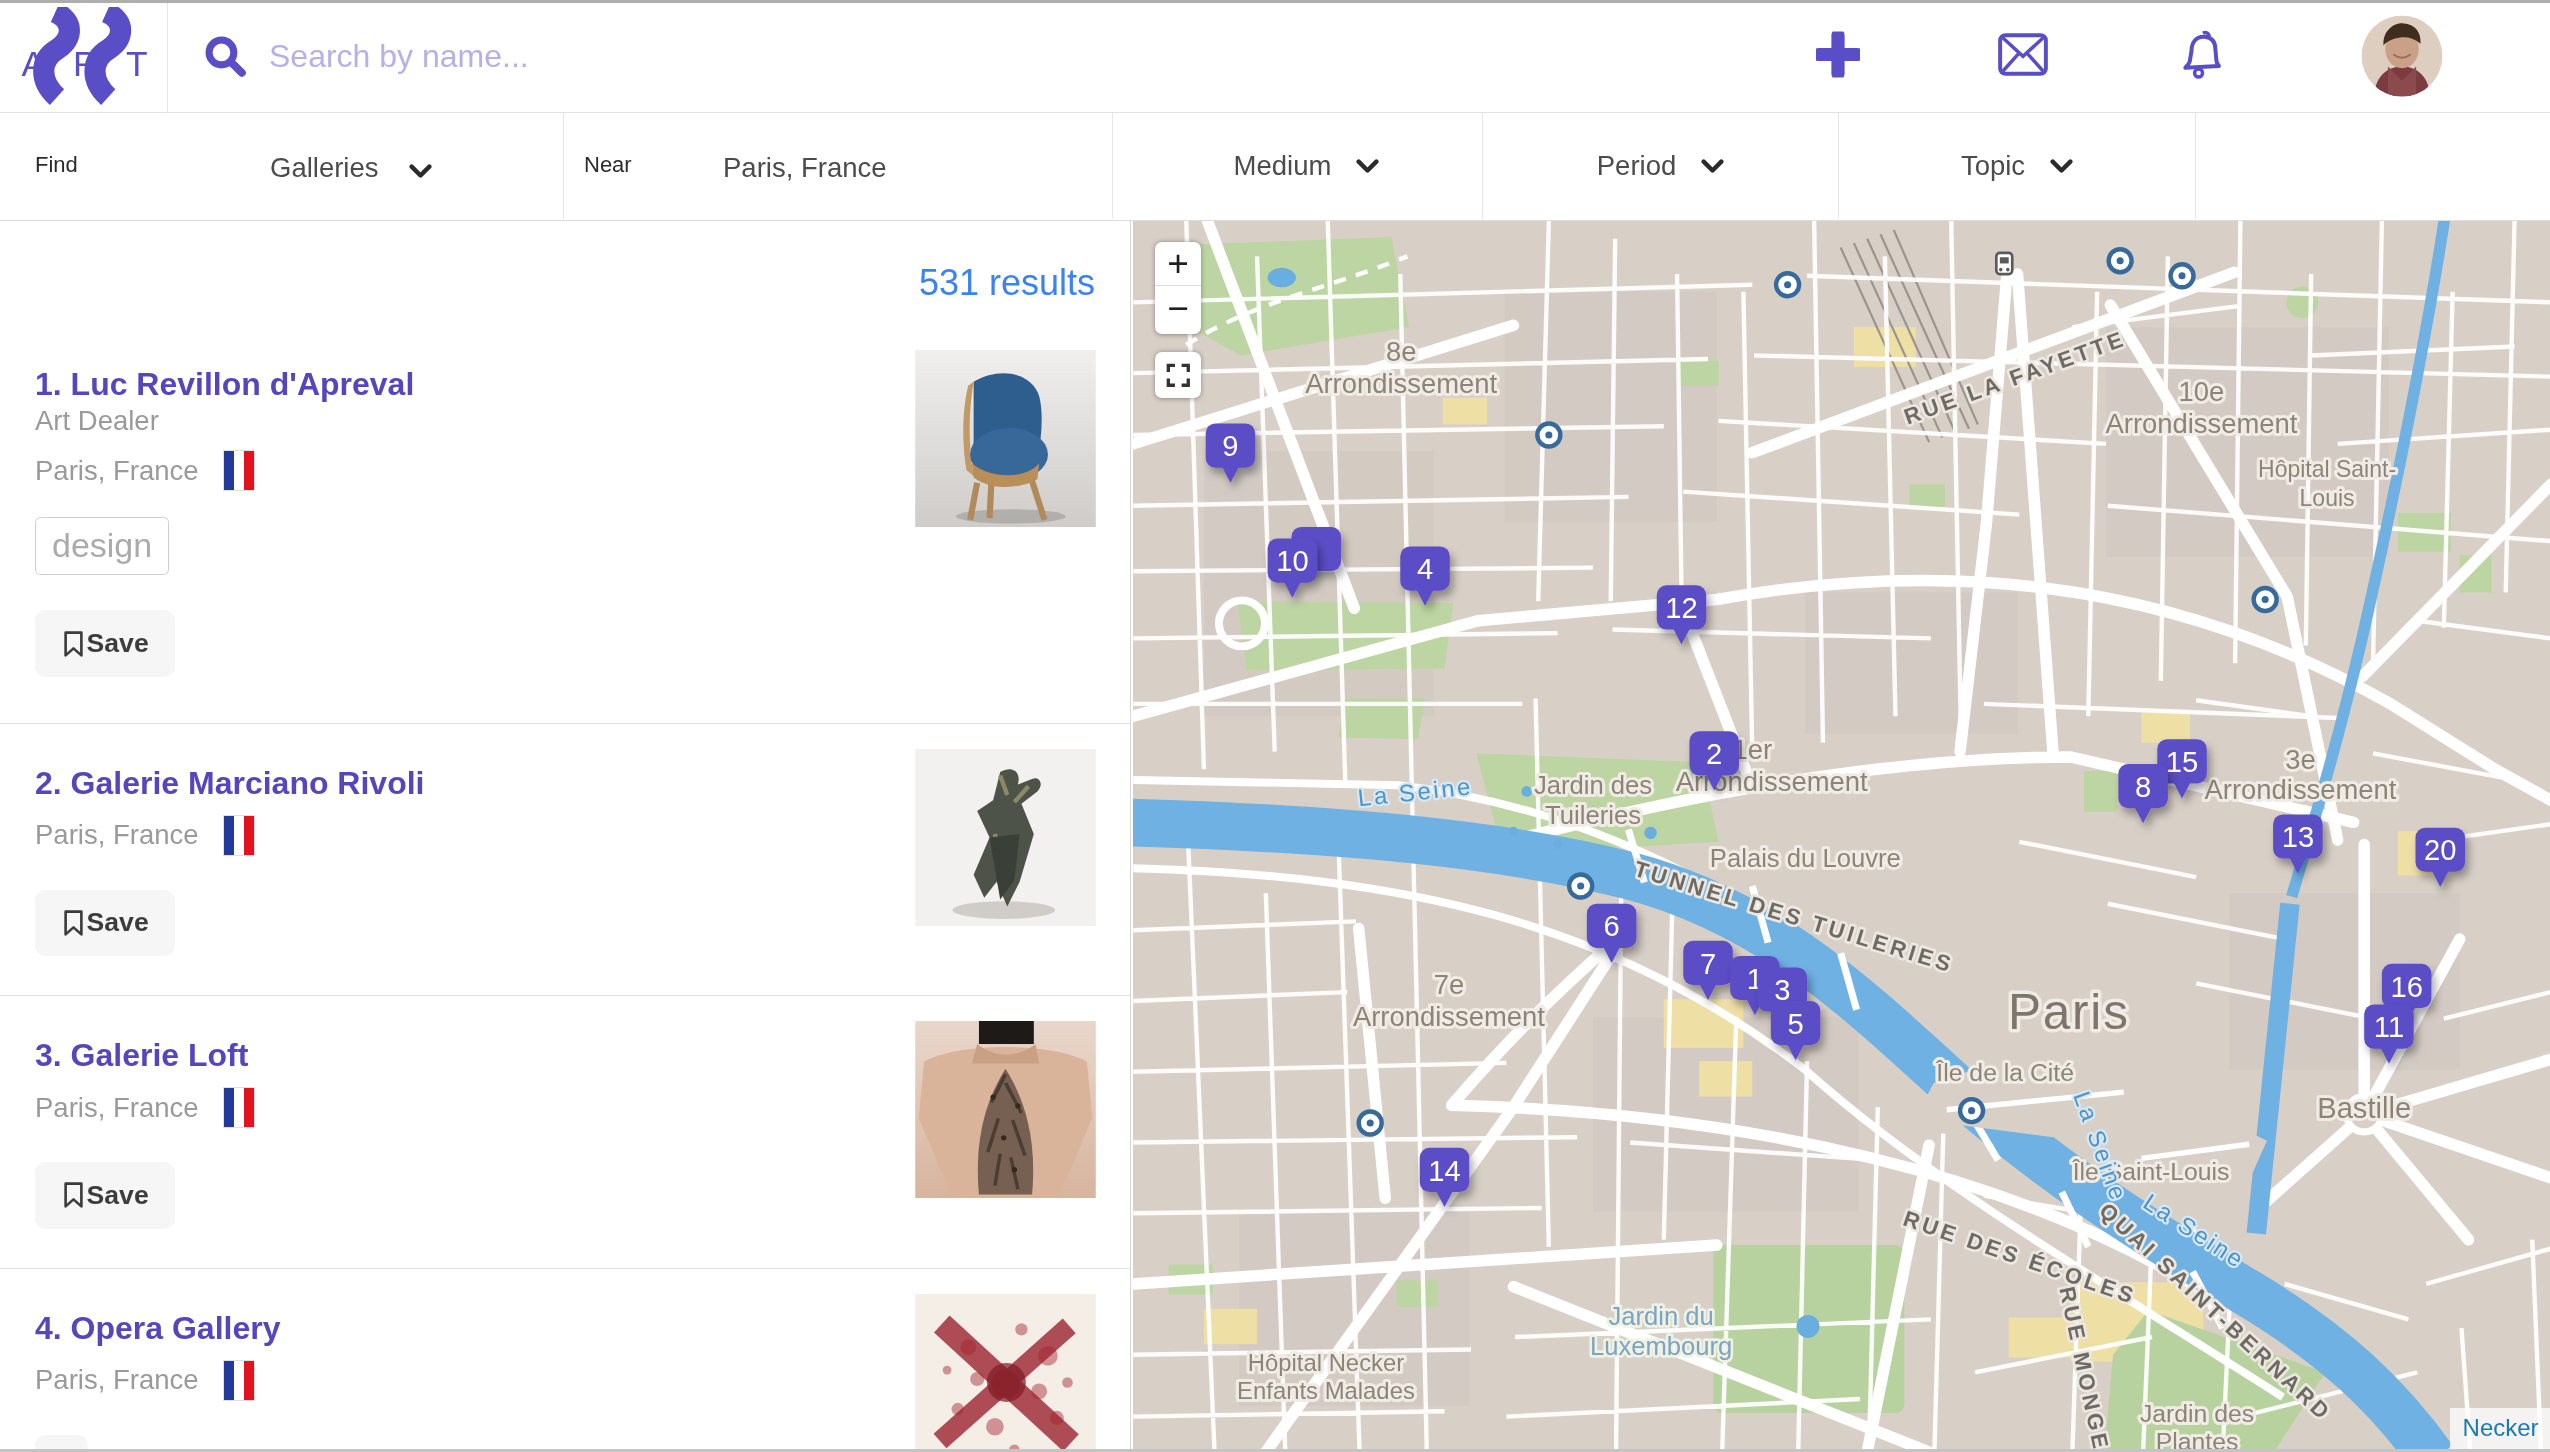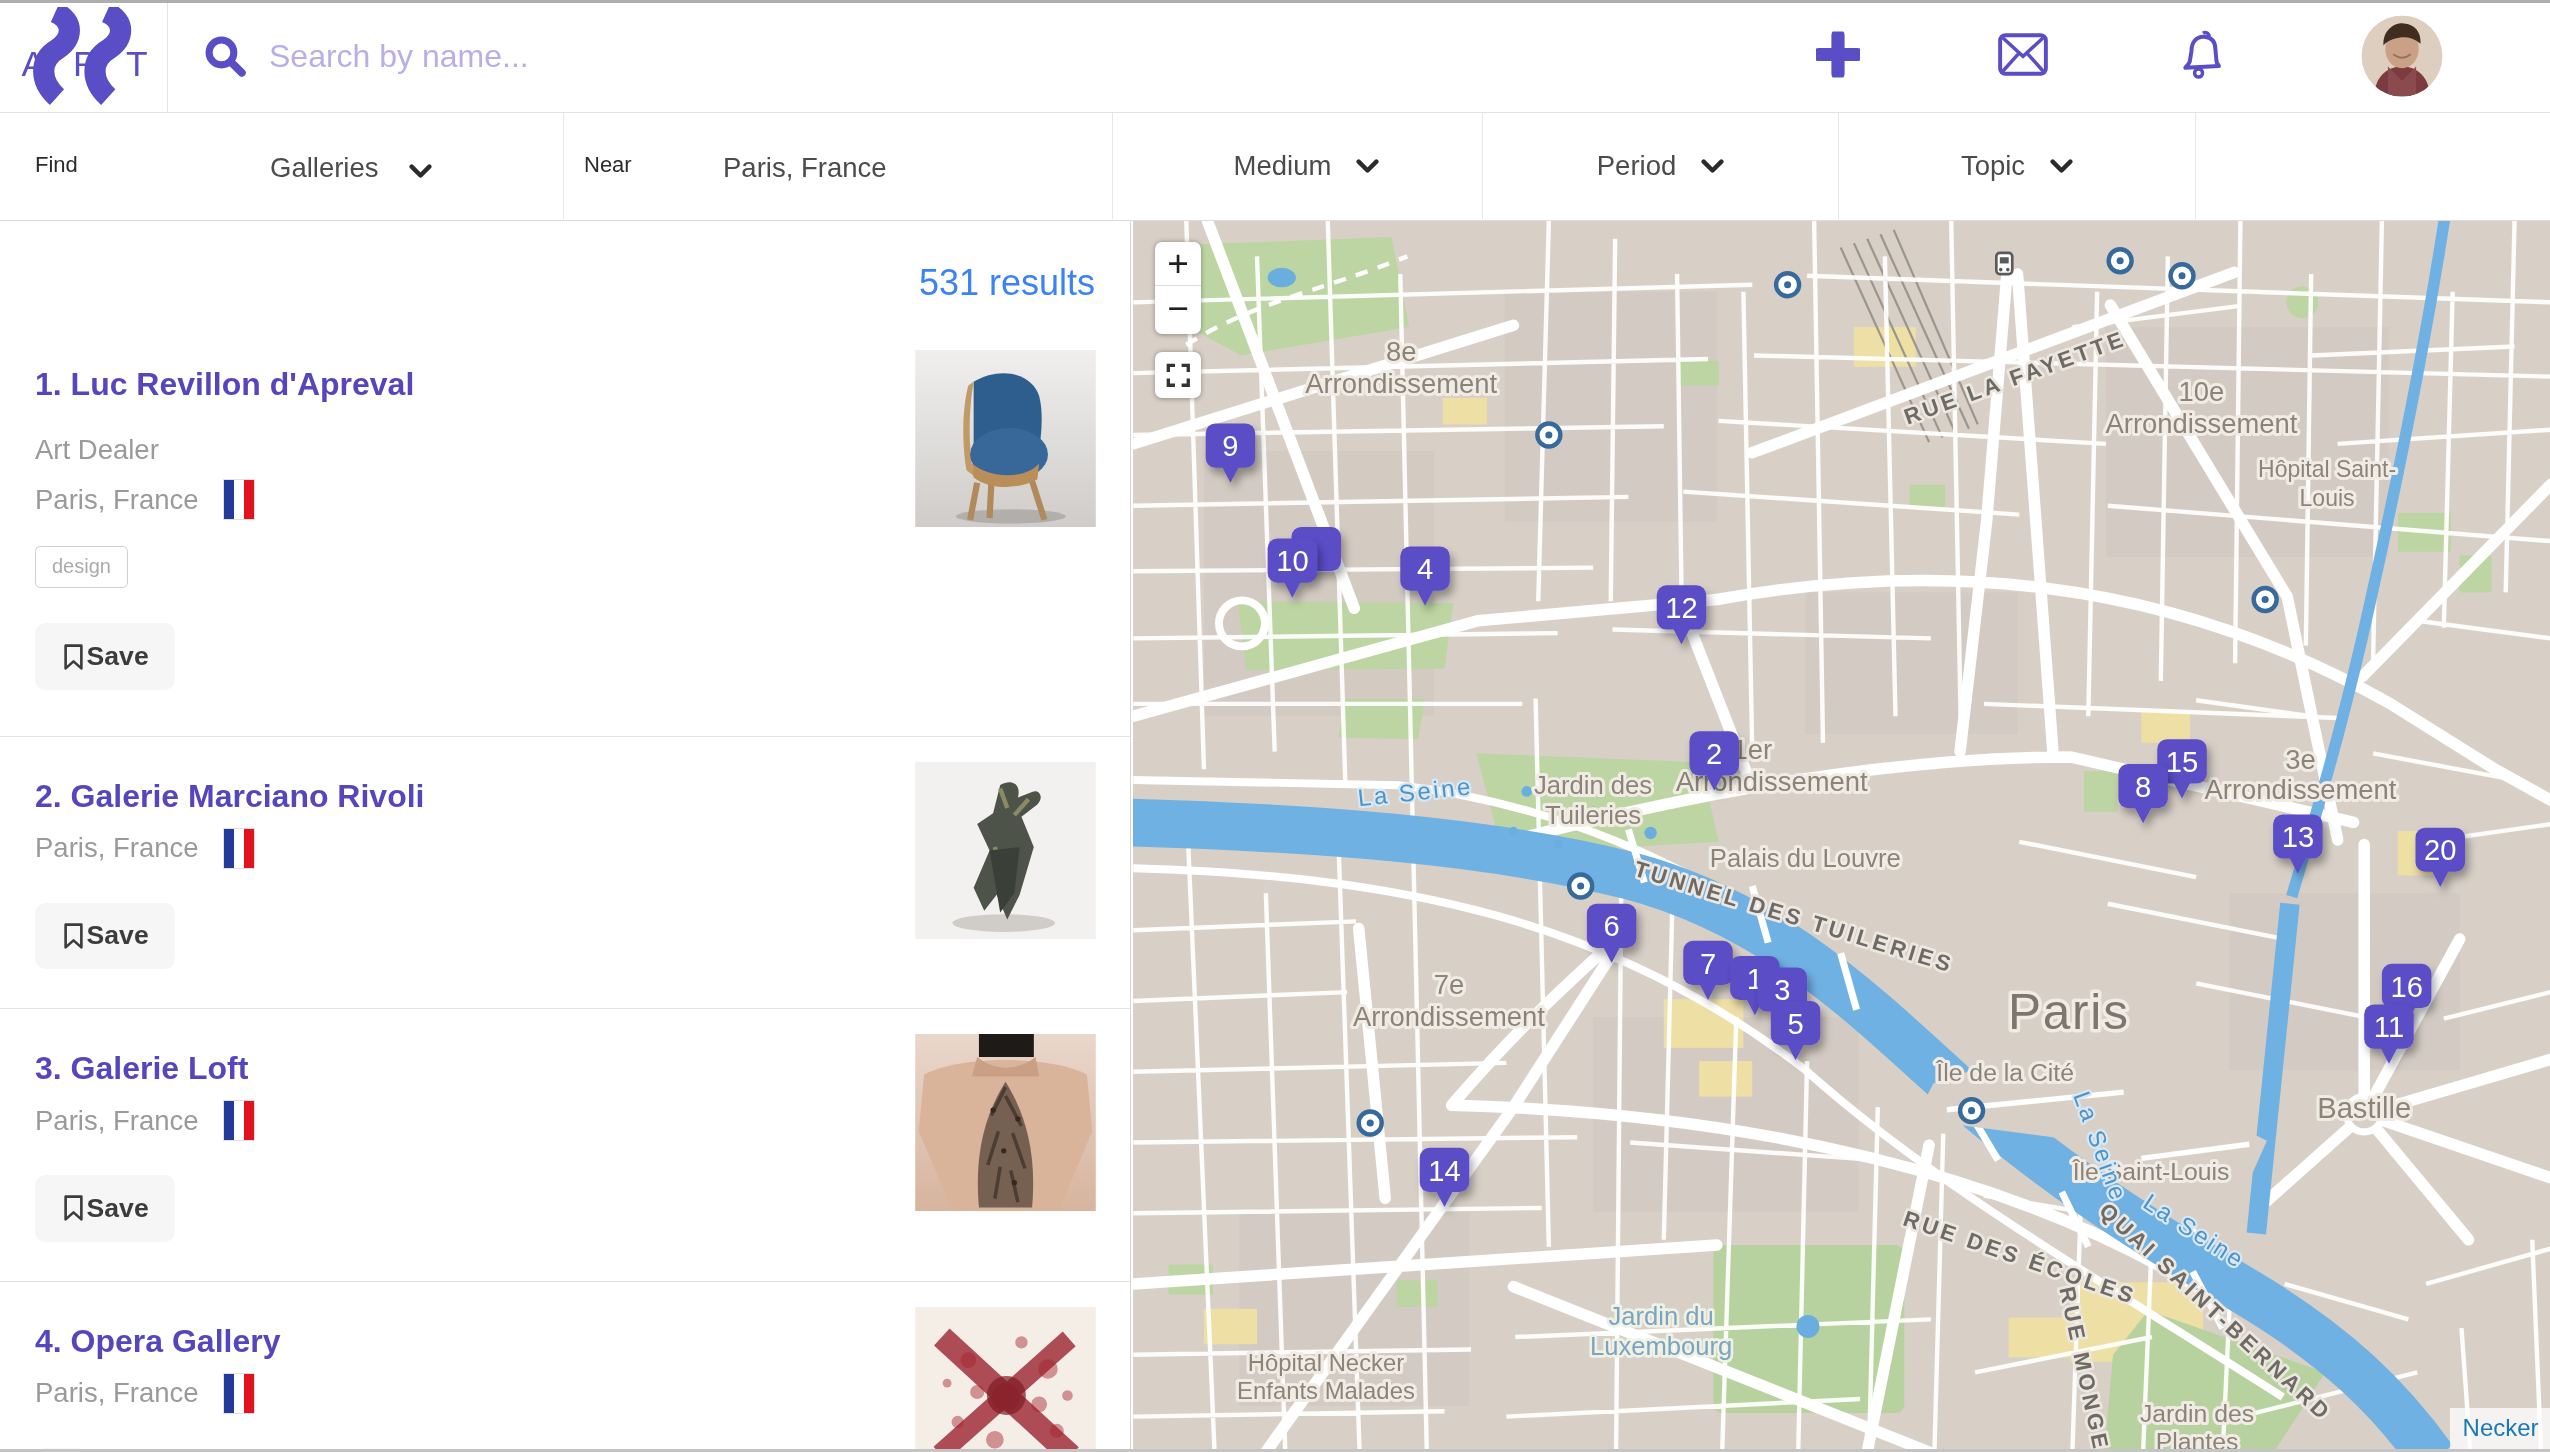--- a/index.html
+++ b/index.html
@@ -39,26 +39,26 @@
   .chev { width:23px; height:15px; }
 
   
   .listpane { position:absolute; left:0; top:221px; width:1131px; height:1231px; background:#fff;
               overflow:hidden; border-right:1.8px solid #d6d6d6;}
   .rescount { text-align:right; padding:41px 35px 0 0; font-size:36px; font-weight:normal; color:#3b82f6; height:92px;}
   .item { position:relative; border-bottom:1.8px solid #e3e3e3; padding:41px 248px 39px 35px; }
   .item.first { padding-top:53px; padding-bottom:46px; }
   .item:last-child { border-bottom:1.8px solid #e3e3e3; }
   .ititle { font-size:32px; font-weight:bold; color:#5546bd; cursor:pointer; }
-  .imeta { font-size:27.5px; color:#9a9a9a; margin-top:31px; }
+  .imeta { font-size:27.5px; color:#9a9a9a; margin-top:2px; }
   .iloc { display:flex; align-items:center; gap:25px; font-size:27.5px; color:#9a9a9a; margin-top:14px;}
   .flag { width:30px; height:39px; display:inline-block;
           background:linear-gradient(90deg,#233a9b 0 33%,#fff 33% 66%,#e0131e 66% 100%);
           box-shadow:0 0 0 0.9px #ddd; }
-  .tag { display:inline-block; margin-top:26.6px; font-size:20px; color:#ababab;
+  .tag { display:inline-block; margin-top:26.6px; font-size:34px; color:#ababab;
          border:1.8px solid #cfcfcf; border-radius:5.3px; padding:8.9px 16px; }
   .savebtn { display:inline-flex; align-items:center; gap:2px; margin-top:35px; background:#f6f6f6;
              border-radius:10.6px; padding:17.7px 26.6px; font-size:26.6px; font-weight:bold; color:#3c3c3c; cursor:pointer;}
   .thumb { position:absolute; right:34px; top:25px; width:181px; height:177px; }
   .item.first .thumb { top:37px; }
 
   
   .mappane { position:absolute; left:1133px; top:221px; width:1418px; height:1231px; overflow:hidden;
              background:#d8d0c7; }
   .mapsvg { position:absolute; left:0; top:0; }

